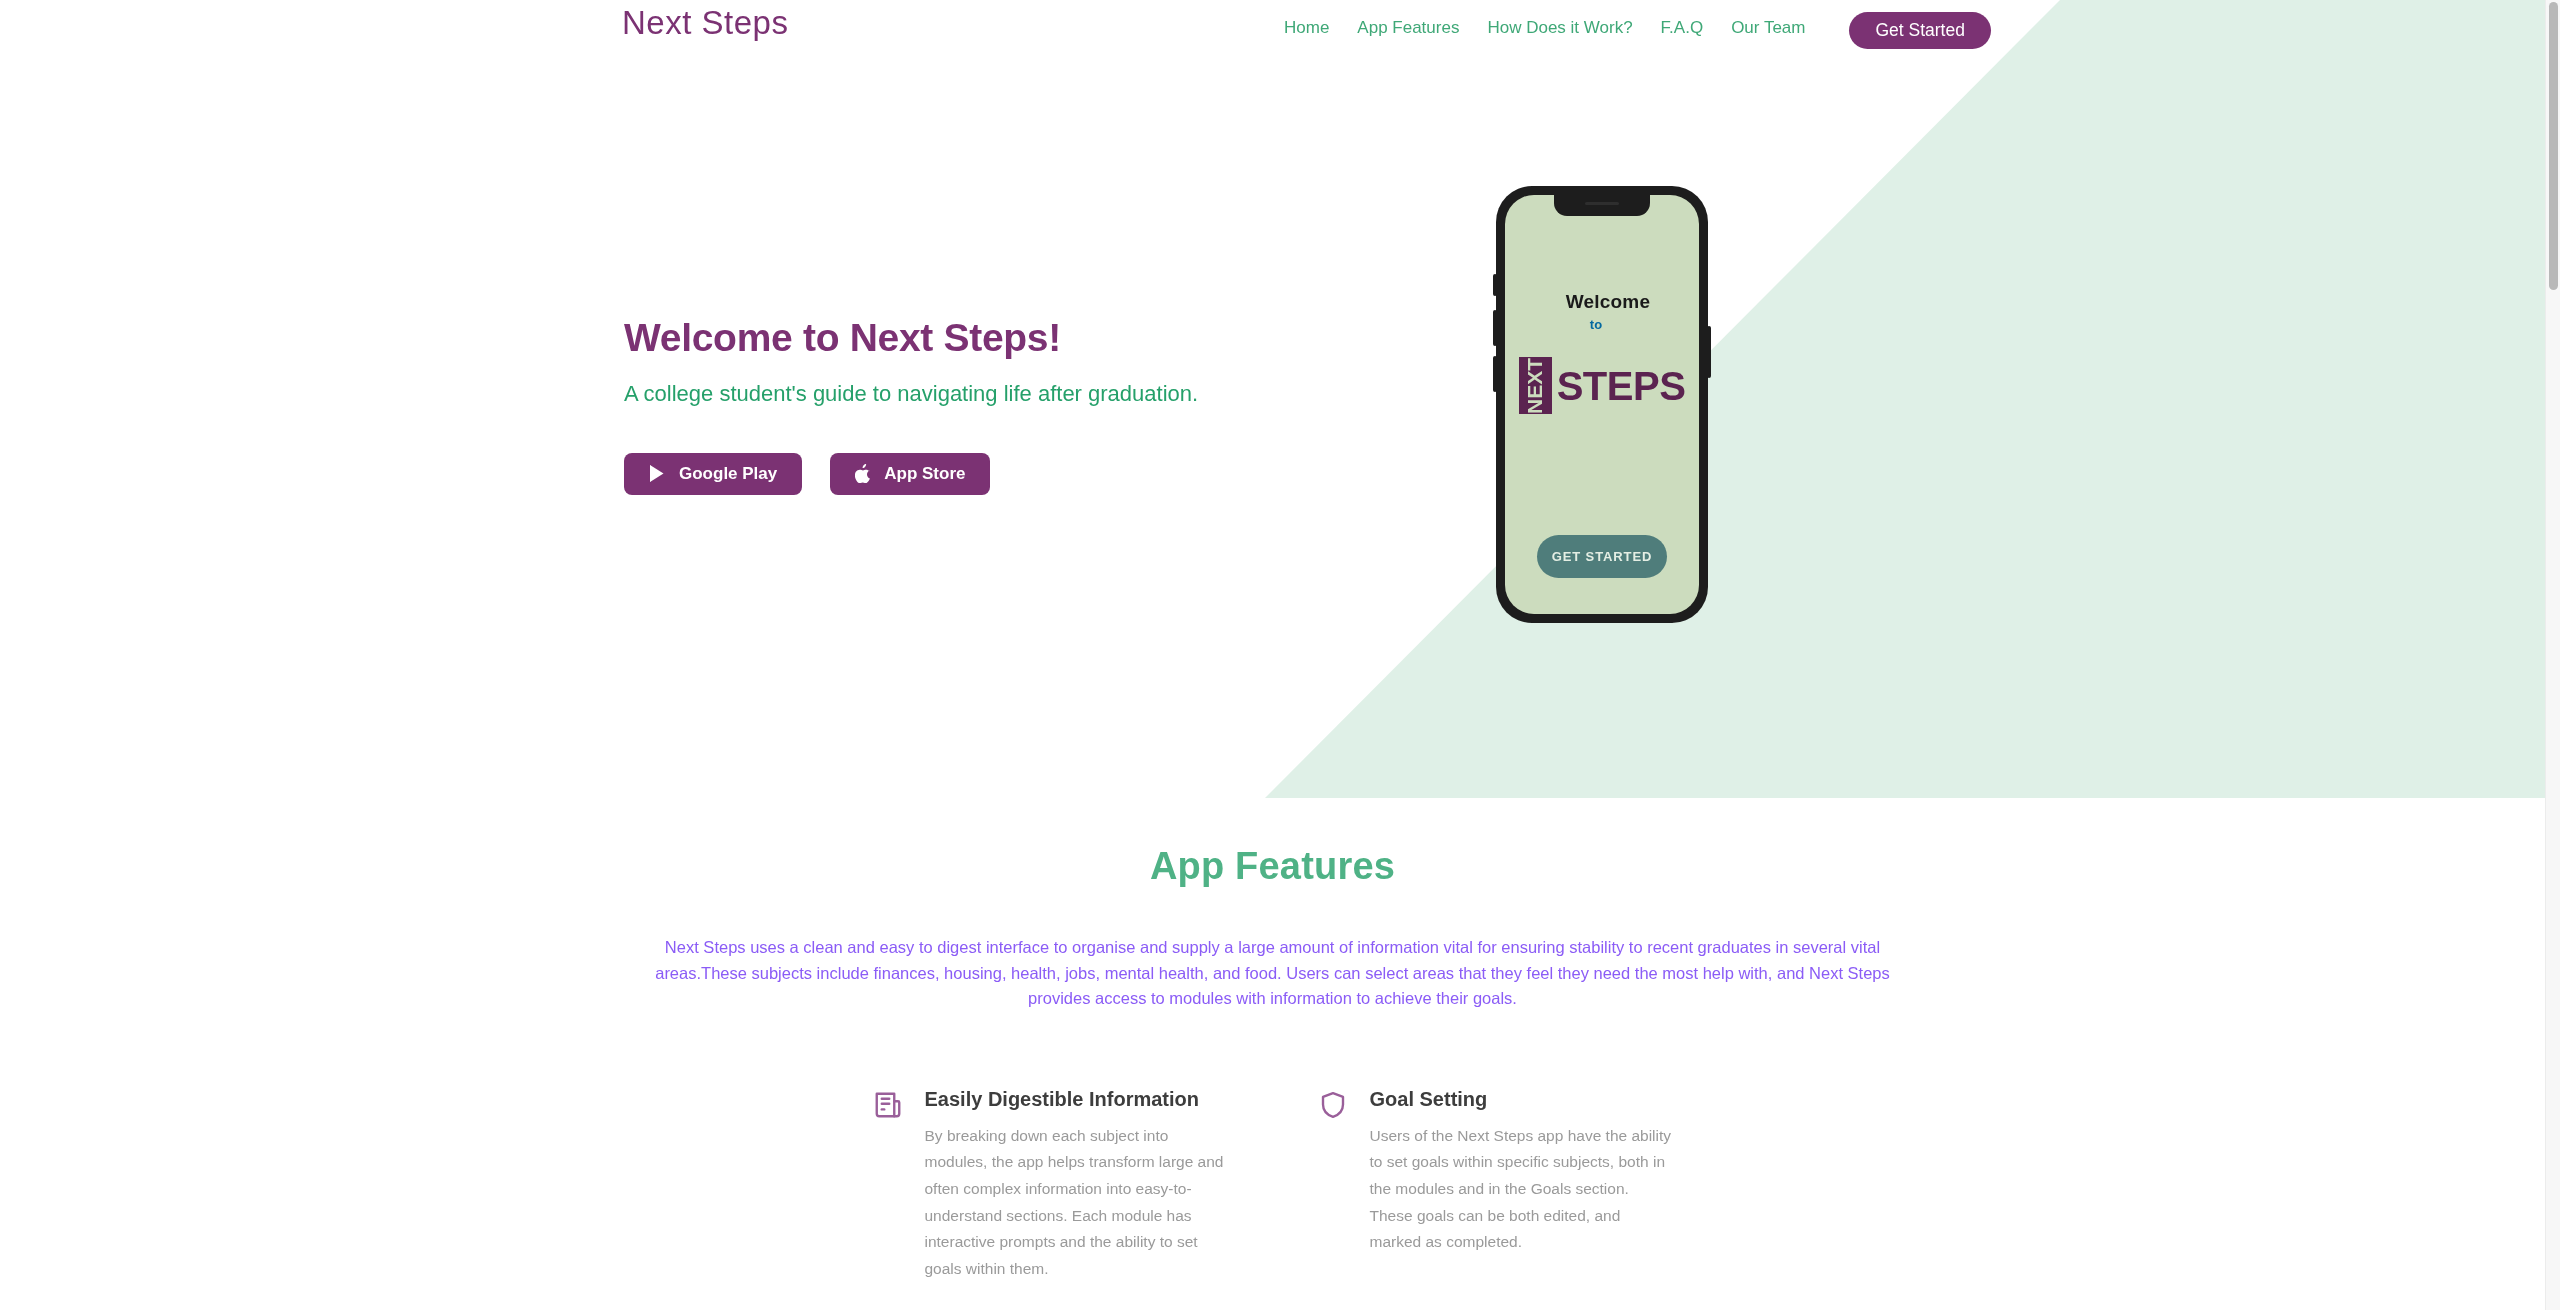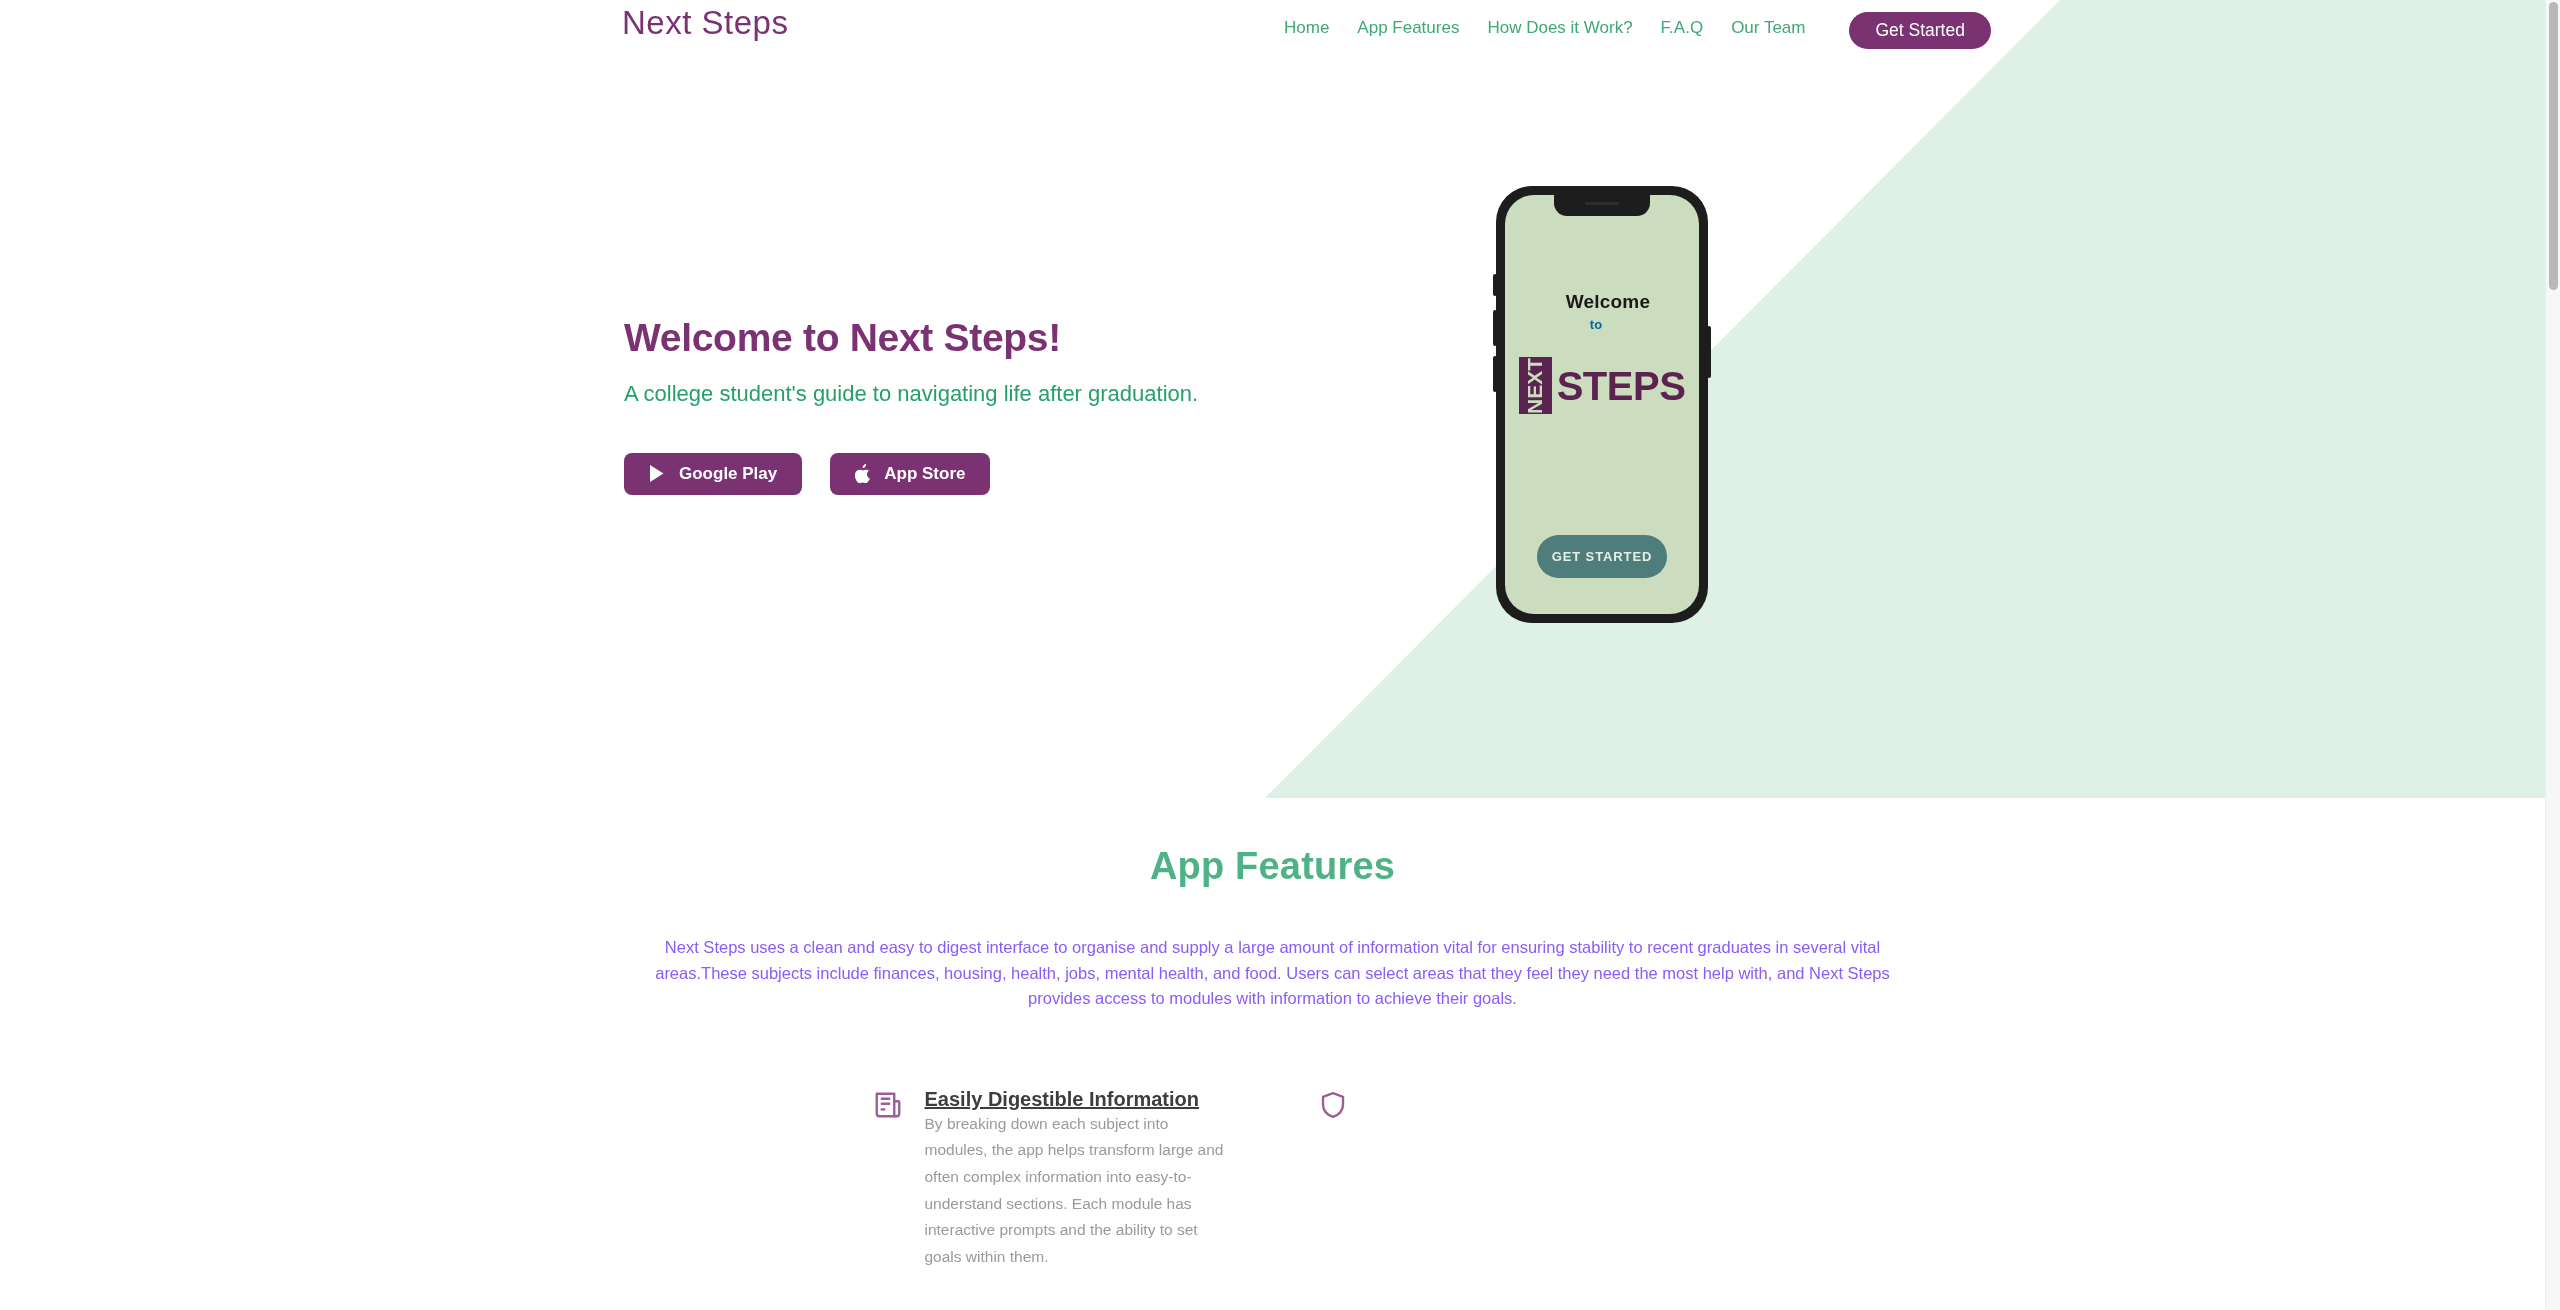--- a/index.html
+++ b/index.html
@@ -259,23 +259,22 @@
     display:flex;
     gap:22px;
     width:355px;
   }
   .feat-icon { flex:0 0 auto; padding-top:2px; }
   .feat-icon svg { display:block; }
   .feat-card-title {
     font-size:20px;
     font-weight:bold;
     color:#3d3d3d;
-    margin-bottom:0;
-    white-space:nowrap;
-    text-decoration:underline;
+    margin-bottom:12px;
+    white-space:nowrap;
   }
   .feat-card-body {
     font-size:15.5px;
     line-height:1.72;
     color:#9a9a9a;
   }
 
   
   .scrollbar {
     position:absolute;
@@ -383,20 +382,24 @@
           <div class="feat-card-body">By breaking down each subject into modules, the app helps transform large and often complex information into easy-to-understand sections. Each module has interactive prompts and the ability to set goals within them.</div>
         </div>
       </div>
 
       <div class="feat-card">
         <span class="feat-icon">
           <svg width="30" height="30" viewBox="0 0 24 24" fill="none" stroke="#9A5F9A" stroke-width="1.9" stroke-linecap="round" stroke-linejoin="round" xmlns="http://www.w3.org/2000/svg">
             <path d="M12 2.5 L20 5.5 v6 c0 5.2 -3.6 8.4 -8 10 c-4.4 -1.6 -8 -4.8 -8 -10 v-6 z"></path>
           </svg>
         </span>
+        <div>
+          <div class="feat-card-title">Goal Setting</div>
+          <div class="feat-card-body">Users of the Next Steps app have the ability to set goals within specific subjects, both in the modules and in the Goals section. These goals can be both edited, and marked as completed.</div>
+        </div>
       </div>
 
     </div>
   </section>
 
   <div class="scrollbar">
     <div class="scroll-thumb"></div>
   </div>
 
 </div>

